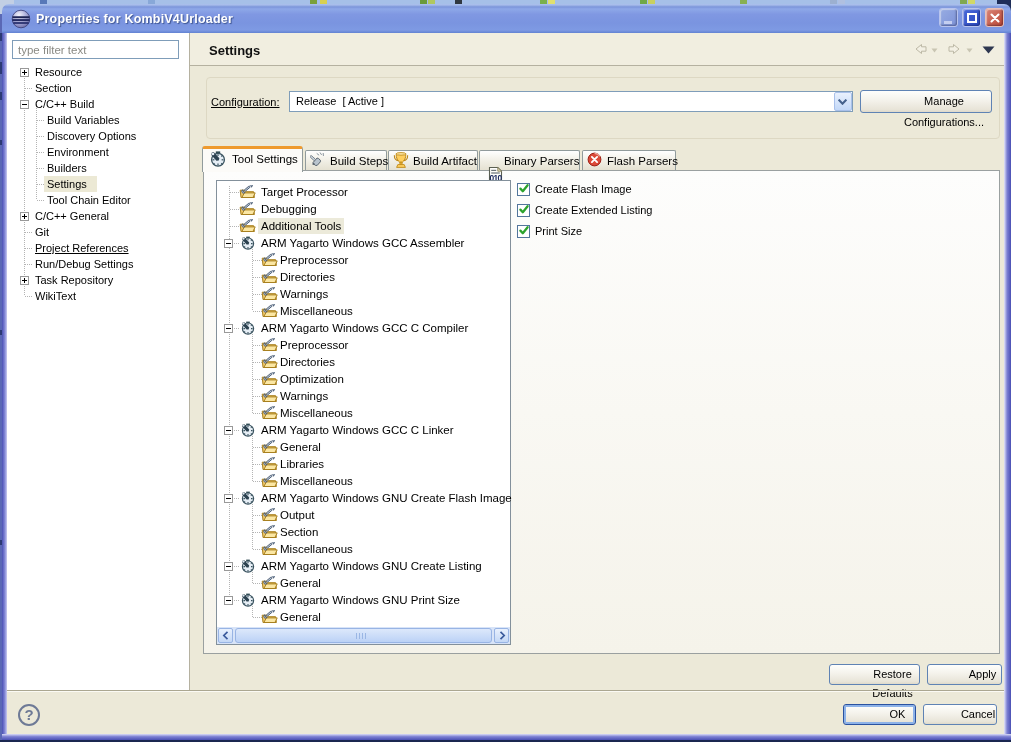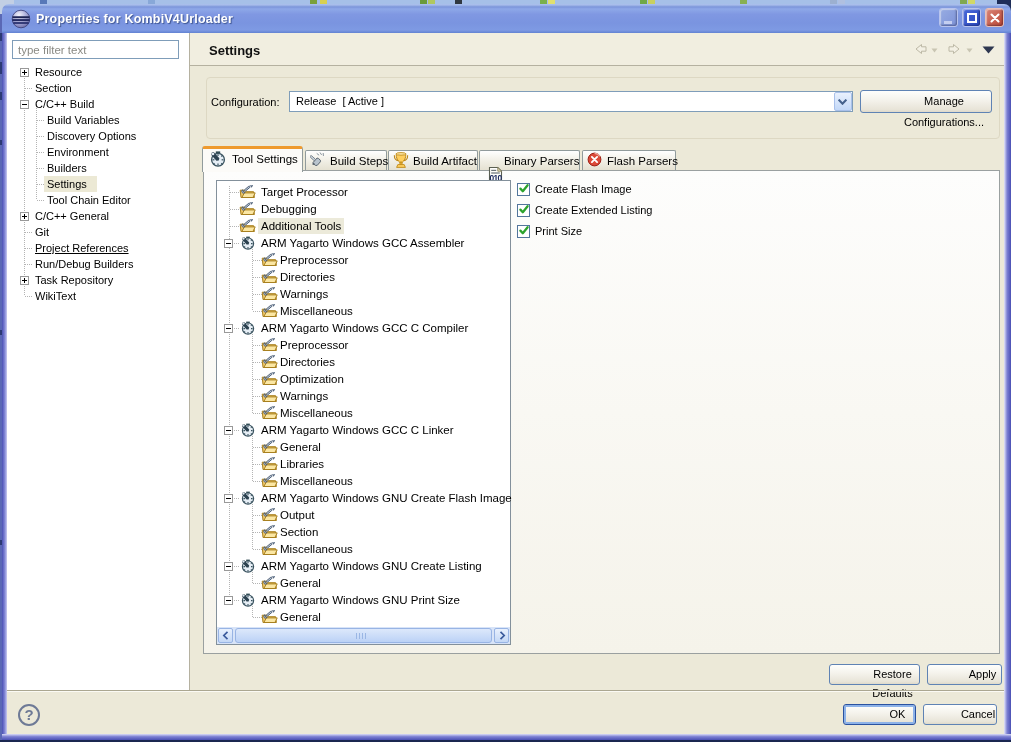--- a/index.html
+++ b/index.html
@@ -109,21 +109,21 @@
 <div class="pm" style="left:20px;top:212px;">
     <i class="h"></i>
     <i class="v"></i>
   </div>
 <div class="tx" style="left:35px;top:210px;font-size:11px;color:#000;z-index:4;">C/C++ General</div>
 <div class="abs" style="left:25px;top:232px;width:8px;height:1px;background-image:repeating-linear-gradient(90deg,#b4b4b4 0 1px, transparent 1px 2px);"></div>
 <div class="tx" style="left:35px;top:226px;font-size:11px;color:#000;z-index:4;">Git</div>
 <div class="abs" style="left:25px;top:248px;width:8px;height:1px;background-image:repeating-linear-gradient(90deg,#b4b4b4 0 1px, transparent 1px 2px);"></div>
 <div class="tx" style="left:35px;top:242px;font-size:11px;color:#000;z-index:4;text-decoration:underline;">Project References</div>
 <div class="abs" style="left:25px;top:264px;width:8px;height:1px;background-image:repeating-linear-gradient(90deg,#b4b4b4 0 1px, transparent 1px 2px);"></div>
-<div class="tx" style="left:35px;top:258px;font-size:11px;color:#000;z-index:4;">Run/Debug Builders</div>
+<div class="tx" style="left:35px;top:258px;font-size:11px;color:#000;z-index:4;">Run/Debug Settings</div>
 <div class="pm" style="left:20px;top:276px;">
     <i class="h"></i>
     <i class="v"></i>
   </div>
 <div class="tx" style="left:35px;top:274px;font-size:11px;color:#000;z-index:4;">Task Repository</div>
 <div class="abs" style="left:25px;top:296px;width:8px;height:1px;background-image:repeating-linear-gradient(90deg,#b4b4b4 0 1px, transparent 1px 2px);"></div>
 <div class="tx" style="left:35px;top:290px;font-size:11px;color:#000;z-index:4;">WikiText</div>
 <div class="abs" style="left:190px;top:33px;width:814px;height:33px;background:#f1eee0;border-bottom:1px solid #b5b1a0;"></div>
 <div class="tx" style="left:209px;top:43px;font-size:13px;font-weight:bold;color:#111;">Settings</div>
 <div class="abs" style="left:912px;top:42px;">
@@ -145,21 +145,21 @@
     <svg width="7" height="5" viewBox="0 0 7 5">
       <path d="M0.5 0.5 L6.5 0.5 L3.5 4.5 Z" fill="#c9c5b2"></path>
     </svg>
   </div>
 <div class="abs" style="left:982px;top:46px;">
     <svg width="13" height="8" viewBox="0 0 13 8">
       <path d="M0.5 0.5 L12.5 0.5 L6.5 7.5 Z" fill="#2e3750"></path>
     </svg>
   </div>
 <div class="abs" style="left:206px;top:77px;width:794px;height:62px;border:1px solid #ddd8c3;border-radius:4px;"></div>
-<div class="tx" style="left:211px;top:96px;font-size:11px;color:#000;">Configuration:</div>
+<div class="tx" style="left:211px;top:96px;font-size:11px;color:#000;text-decoration:underline;">Configuration:</div>
 <div class="abs" style="left:289px;top:91px;width:564px;height:21px;border:1px solid #7f9db9;background:#fff;"></div>
 <div class="tx" style="left:296px;top:95px;font-size:11px;color:#000;">Release&nbsp; [ Active ]</div>
 <div class="abs" style="left:834px;top:92px;width:18px;height:19px;border:1px solid #a8c0ea;border-radius:2px;
  background:linear-gradient(#e9f1fd,#c3d8f8);"></div>
 <div class="abs" style="left:838px;top:99px;">
     <svg width="9" height="6" viewBox="0 0 9 6">
       <path d="M0.6 0.6 L4.5 4.7 L8.4 0.6" fill="none" stroke="#44618c" stroke-width="2.1"></path>
     </svg>
   </div>
 <div class="xpbtn" style="left:860px;top:90px;width:132px;height:23px;line-height:21px;border-color:#5f83b4;">Manage Configurations...</div>

